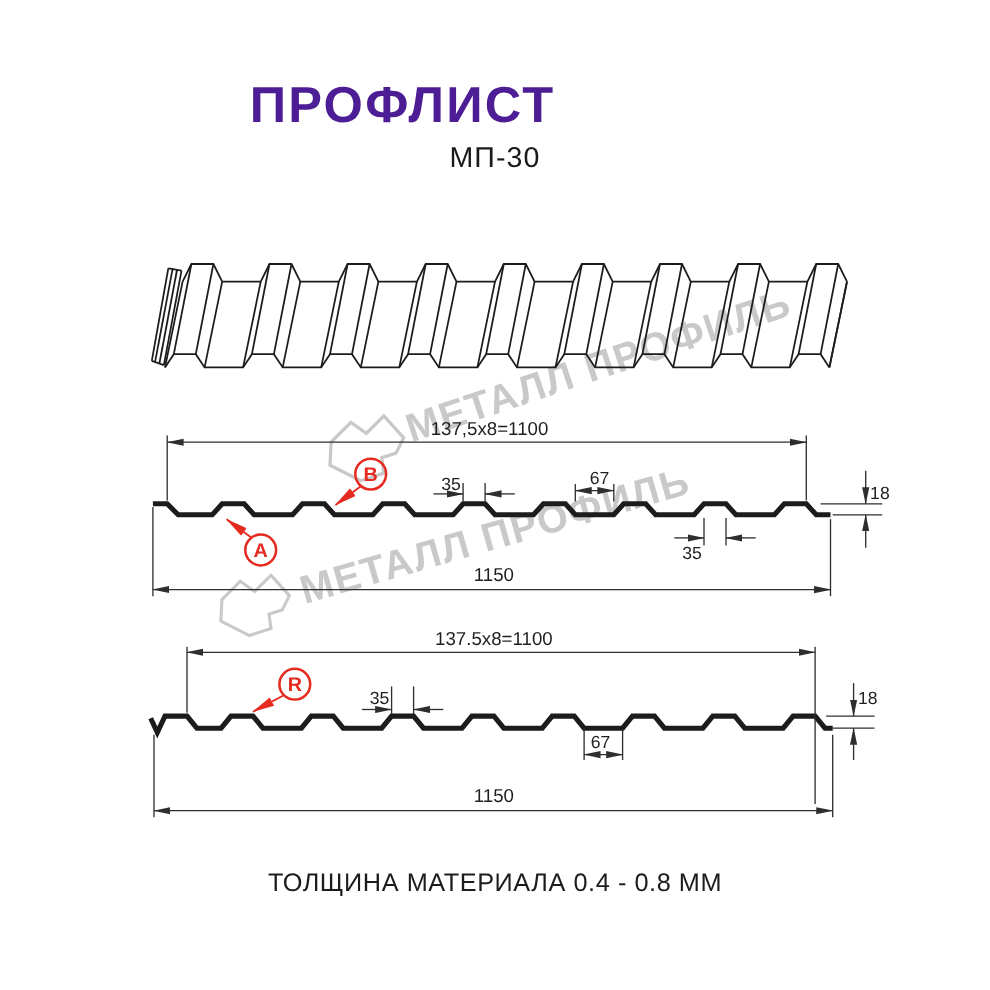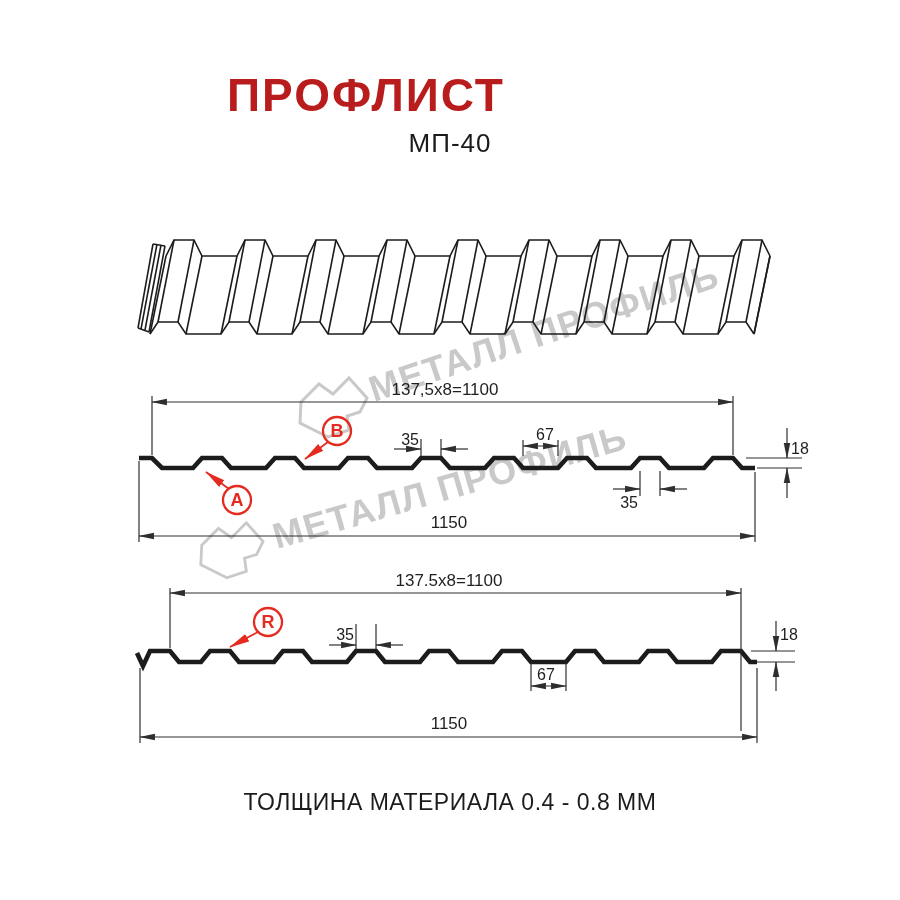--- a/index.html
+++ b/index.html
@@ -1,19 +1,19 @@
 <!DOCTYPE html>
 <html><head>
 <meta charset="utf-8">
 <style>
   html,body{margin:0;padding:0;background:#ffffff;}
   .page{position:relative;width:900px;height:900px;background:#ffffff;overflow:hidden;
         font-family:"Liberation Sans", sans-serif;}
   .title{position:absolute;left:0;top:68px;width:732px;text-align:center;
-         font-size:46px;font-weight:bold;letter-spacing:2px;color:#b91c1c;}
+         font-size:46px;font-weight:bold;letter-spacing:2px;color:#4c1d95;}
   .subtitle{position:absolute;left:0;top:128px;width:900px;text-align:center;
          font-size:26px;font-weight:500;letter-spacing:1px;color:#1a1a1a;}
   .footer{position:absolute;left:0;top:789px;width:900px;text-align:center;
          font-size:23px;font-weight:normal;letter-spacing:0.5px;color:#1c1c1c;}
   svg{position:absolute;left:0;top:0;}
   .thick{stroke:#1c1c1c;stroke-width:4.6;fill:none;stroke-linejoin:miter;}
   .mid{stroke:#1c1c1c;stroke-width:1.6;fill:none;stroke-linejoin:miter;}
   .thin{stroke:#2e2e2e;stroke-width:1.2;fill:none;}
   .dimtxt{font-family:"Liberation Sans",sans-serif;font-size:17px;fill:#1f1f1f;}
   .dimtxt-s{font-family:"Liberation Sans",sans-serif;font-size:16px;fill:#1f1f1f;}
@@ -21,21 +21,21 @@
   .redtxt{font-family:"Liberation Sans",sans-serif;font-size:18px;font-weight:bold;fill:#e52a1f;}
   .wmtxt{font-family:"Liberation Sans",sans-serif;font-size:36px;font-weight:bold;
          letter-spacing:1.5px;fill:#c9c9c9;}
   .wmlogo{stroke:#c9c9c9;stroke-width:3;fill:none;stroke-linejoin:miter;}
 </style>
 </head>
 <body>
 
 <div class="page">
   <div class="title">ПРОФЛИСТ</div>
-  <div class="subtitle">МП-40</div>
+  <div class="subtitle">МП-30</div>
   <div class="footer">ТОЛЩИНА МАТЕРИАЛА 0.4 - 0.8 ММ</div>
 
   <svg width="900" height="900" viewBox="0 0 900 900">
     <defs>
       <marker id="arB" viewBox="0 0 12 5" refX="11.5" refY="2.5" markerWidth="13" markerHeight="6" orient="auto-start-reverse">
           <path d="M0 0 L12 2.5 L0 5 Z" fill="#2e2e2e"></path>
         </marker>
       <marker id="arR" viewBox="0 0 12 5" refX="11.5" refY="2.5" markerWidth="12" markerHeight="6" orient="auto-start-reverse">
           <path d="M0 0 L12 2.5 L0 5 Z" fill="#e52a1f"></path>
         </marker>

